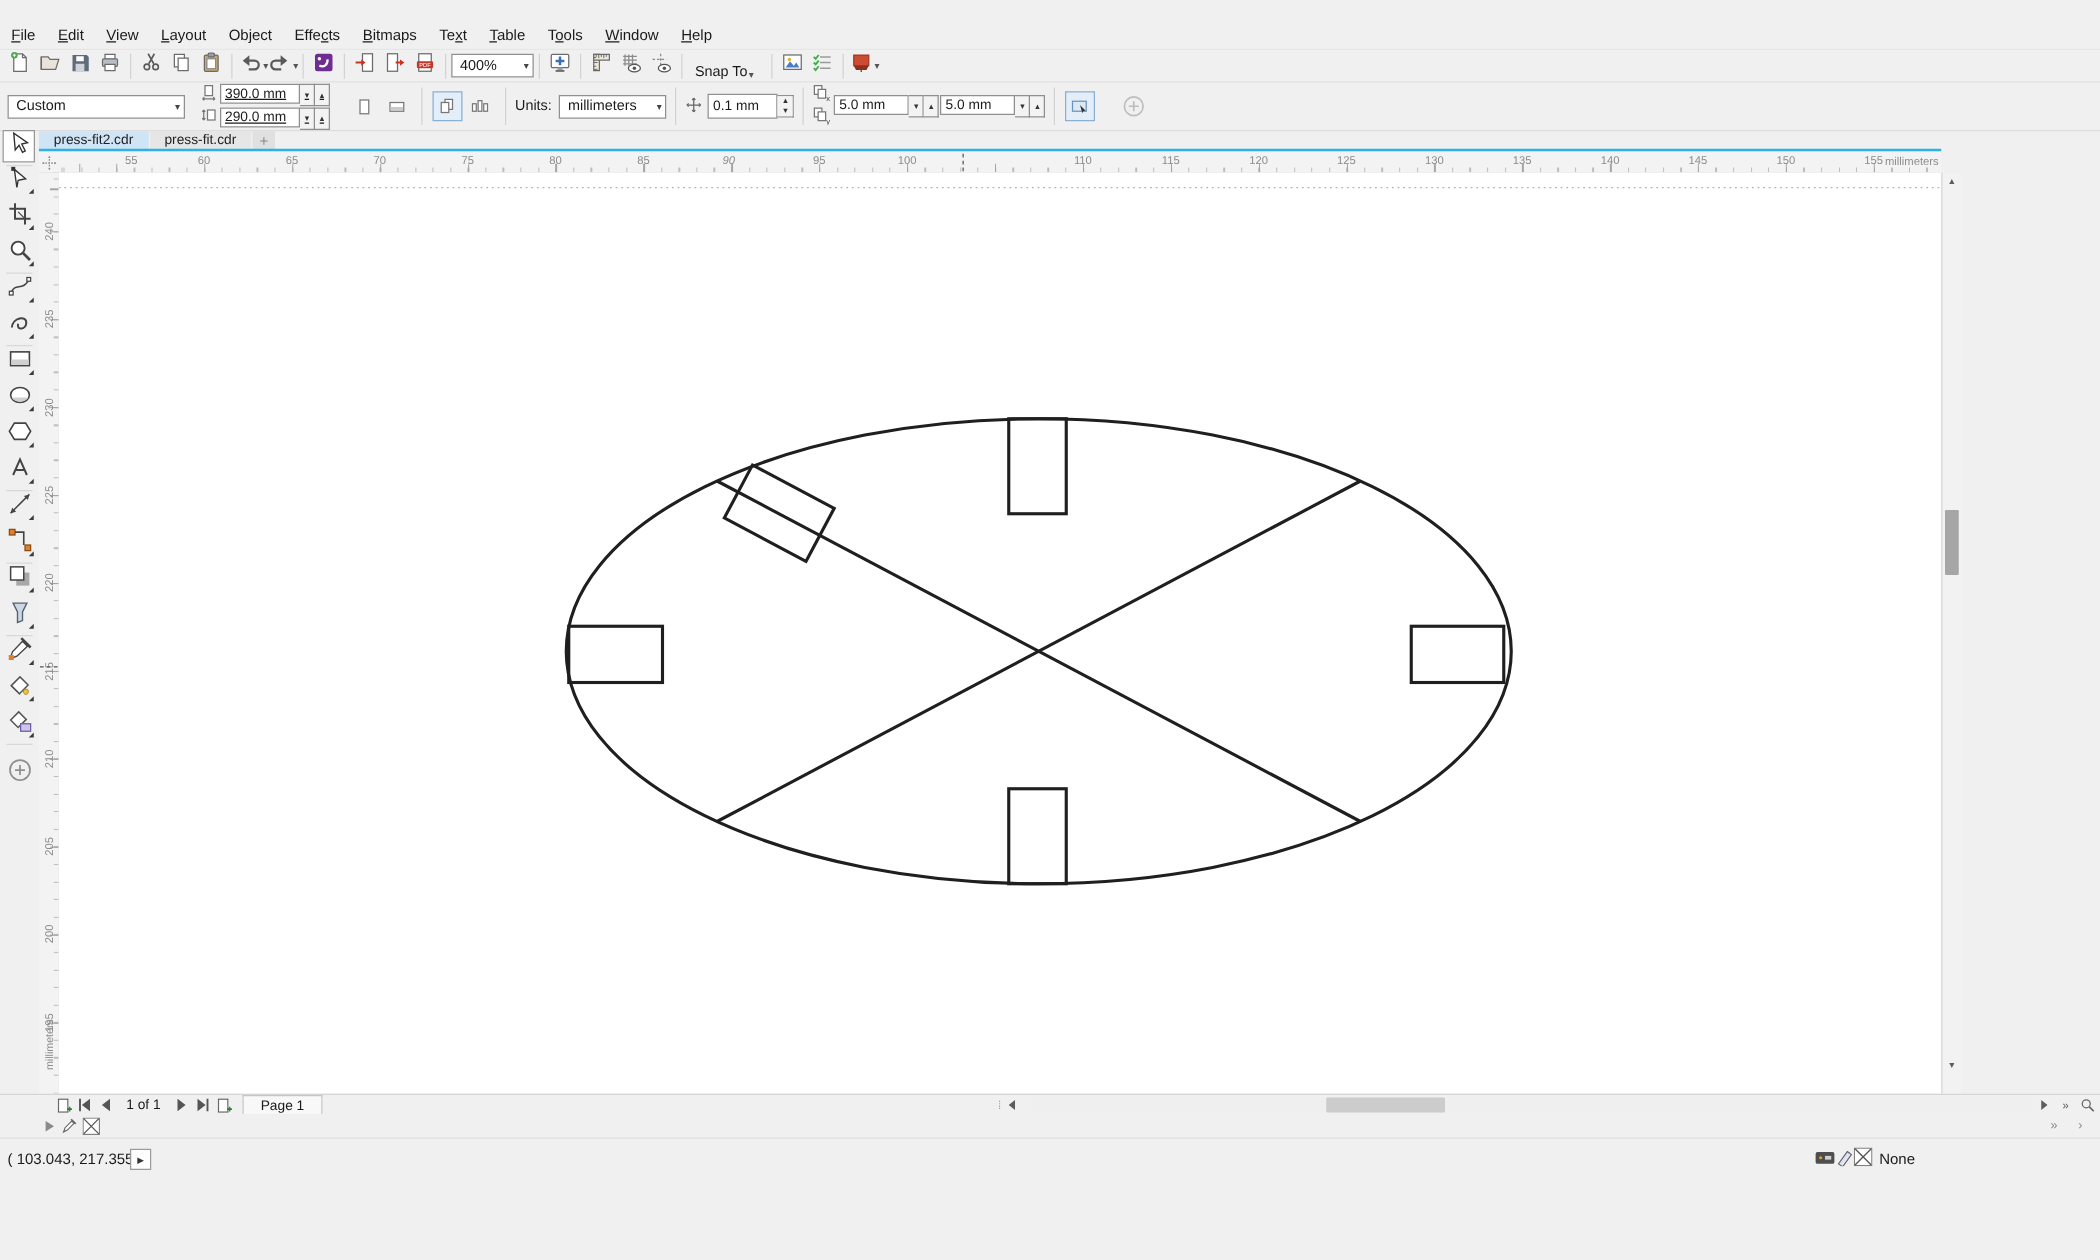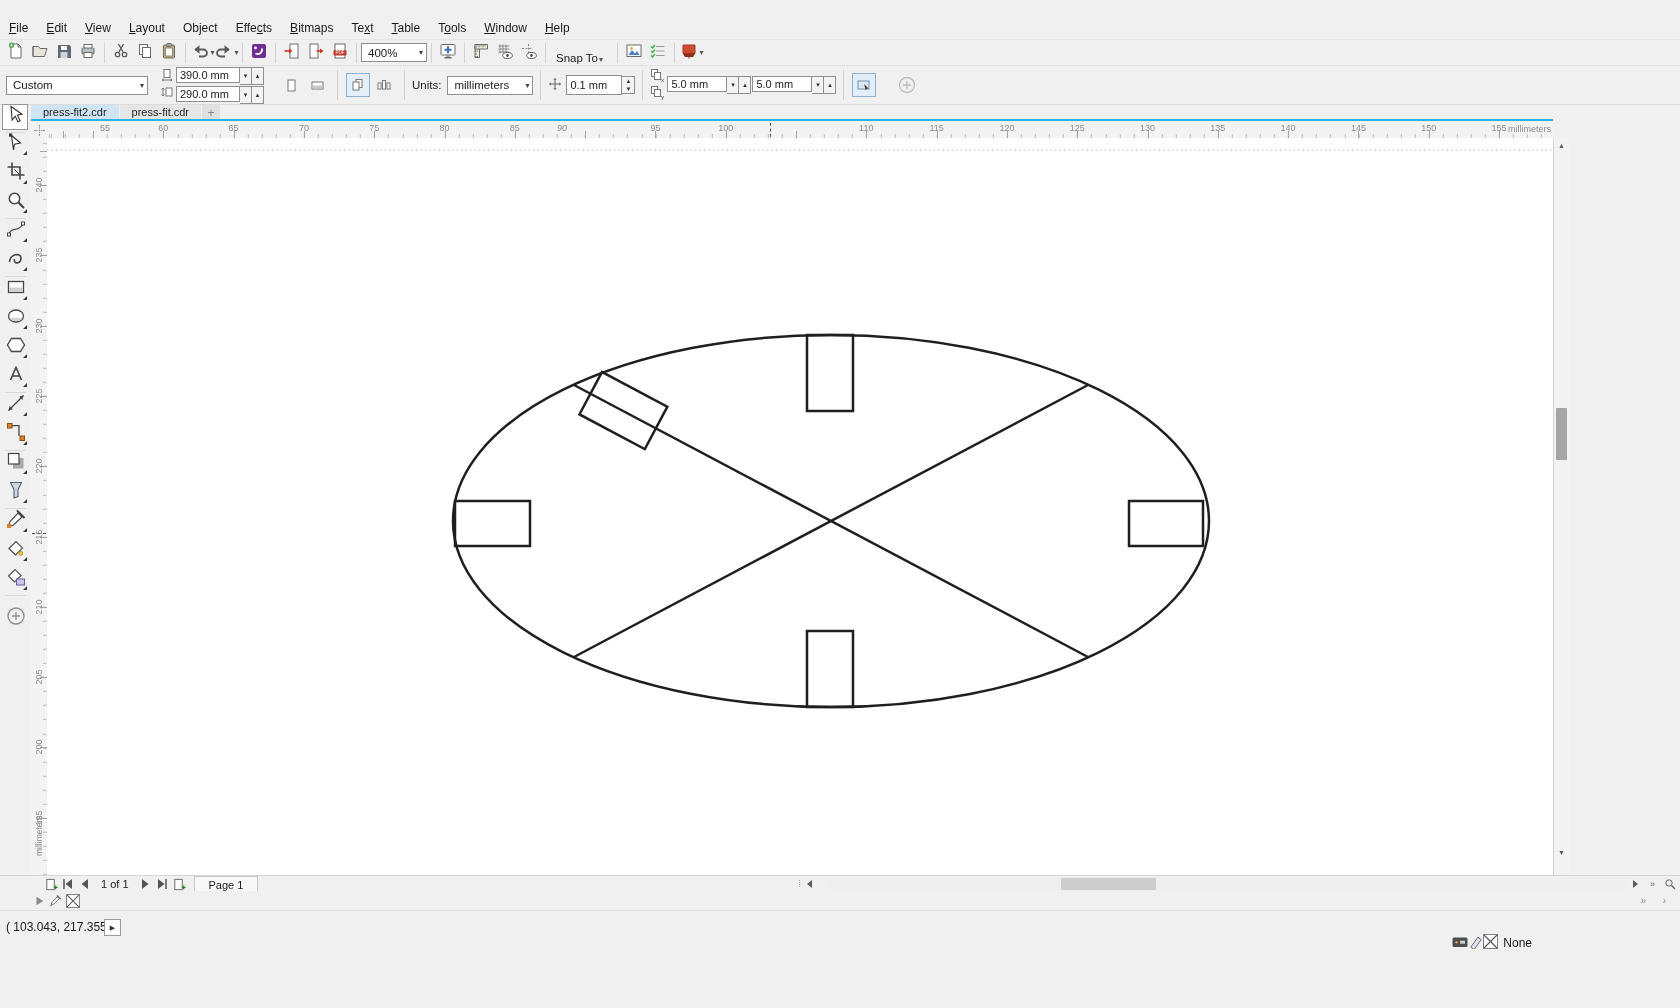--- a/index.html
+++ b/index.html
@@ -91,21 +91,21 @@
            display:flex;align-items:center;margin-left:6px;font-size:11px;}
   .hscroll{position:relative;flex:1;height:14px;margin-left:8px;background:#efefef;}
   .hthumb{position:absolute;top:1px;height:12px;background:#cccccc;border-radius:1px;}
   .palrow{position:absolute;left:0;top:891px;width:1680px;height:19px;background:#f0f0f0;display:flex;align-items:center;}
   .palhint{position:absolute;left:0;right:60px;text-align:center;font-size:11px;font-style:italic;color:#a5a5a5;}
   .statusrow{position:absolute;left:0;top:910px;width:1680px;height:31px;background:#f0f0f0;
              border-top:1px solid #dedede;font-size:12px;}
   .coords{position:absolute;left:6px;top:9px;}
   .playbtn{position:absolute;left:104px;top:8px;width:15px;height:15px;border:1px solid #9a9a9a;background:#fdfdfd;
            display:flex;align-items:center;justify-content:center;font-size:7px;color:#333;}
-  .statusright{position:absolute;right:148px;top:23px;display:flex;align-items:center;justify-content:center;}
+  .statusright{position:absolute;right:148px;top:7px;display:flex;align-items:center;justify-content:center;}
   .nonebox{display:flex;align-items:center;gap:5px;}
 </style>
 </head>
 <body>
 
 <div id="win">
 
 
   <div class="menubar">
       <div class="menu-item"><u>F</u>ile</div>
@@ -282,21 +282,21 @@
           </svg></span>
         <span class="caret">▾</span>
       </div>
     </div>
 
   <div class="propbar">
     <div class="combo" style="width:142px;">
       <span>Custom</span>
       <span class="chev">▾</span>
     </div>
-    <div class="pgroup" style="margin-left:12px;">
+    <div class="pgroup" style="margin-left:12px;text-decoration:underline;">
       <div class="iconcol">
         <span><svg width="14" height="15" viewBox="0 0 14 15">
               <rect x="4" y="1.5" width="6" height="8" fill="#fff" stroke="#777"></rect>
               <path d="M2 12h10M2 12l1.5-1.2M2 12l1.5 1.2M12 12l-1.5-1.2M12 12l-1.5 1.2" stroke="#777" fill="none"></path>
             </svg></span>
         <span><svg width="14" height="15" viewBox="0 0 14 15">
               <rect x="6" y="3" width="6" height="8" fill="#fff" stroke="#777"></rect>
               <path d="M3 3v8M3 3L1.8 4.5M3 3l1.2 1.5M3 11L1.8 9.5M3 11l1.2-1.5" stroke="#777" fill="none"></path>
             </svg></span>
       </div>
@@ -421,21 +421,21 @@
     <div class="minor"></div>
     <div class="major"></div>
     <span class="unit">millimeters</span>
   <span class="num" style="left: 46px; padding-left: 24px;">55</span>
       <span class="num" style="left: 116.3px;">60</span>
       <span class="num" style="left: 186.6px;">65</span>
       <span class="num" style="left: 256.9px;">70</span>
       <span class="num" style="left: 327.2px;">75</span>
       <span class="num" style="left: 397.5px;">80</span>
       <span class="num" style="left: 467.8px;">85</span>
-      <span class="num" style="left: 515px; font-style: italic;">90</span>
+      <span class="num" style="left: 536px; font-style: italic;">90</span>
       <span class="num" style="left: 608.4px; text-align: center;">95</span>
       <span class="num" style="left: 678.7px;">100</span>
       <span class="num" style="left: 749px; margin-top: 40px;">105</span>
       <span class="num" style="left: 819.3px;">110</span>
       <span class="num" style="left: 889.6px;">115</span>
       <span class="num" style="left: 959.9px;">120</span>
       <span class="num" style="left: 1030.2px;">125</span>
       <span class="num" style="left: 1100.5px;">130</span>
       <span class="num" style="left: 1170.8px;">135</span>
       <span class="num" style="left: 1241.1px;">140</span>

